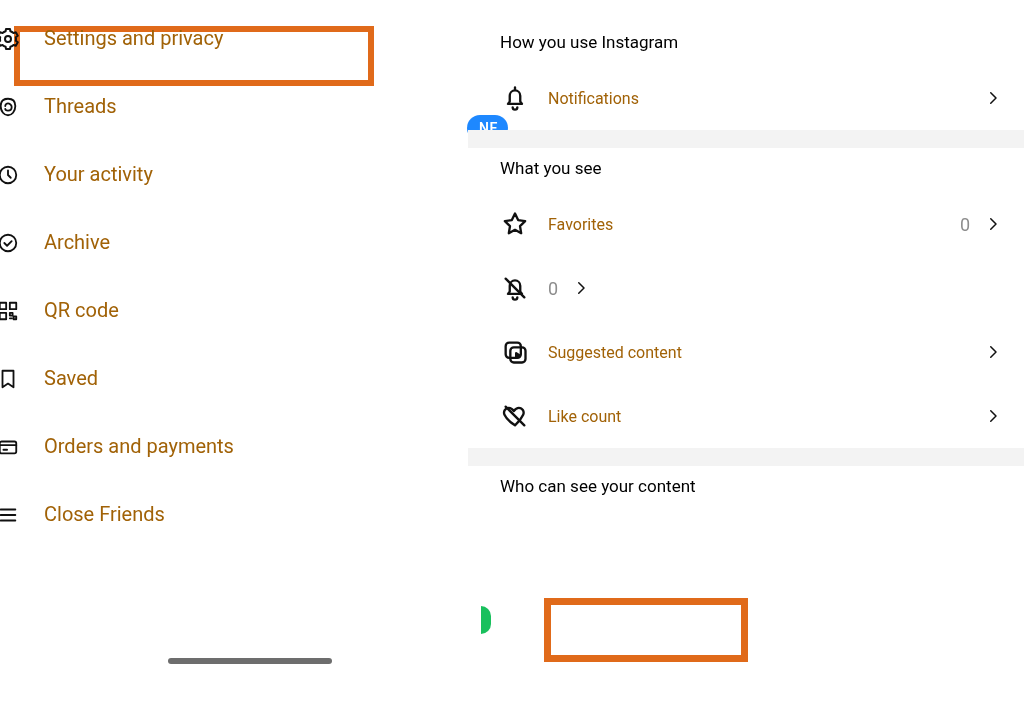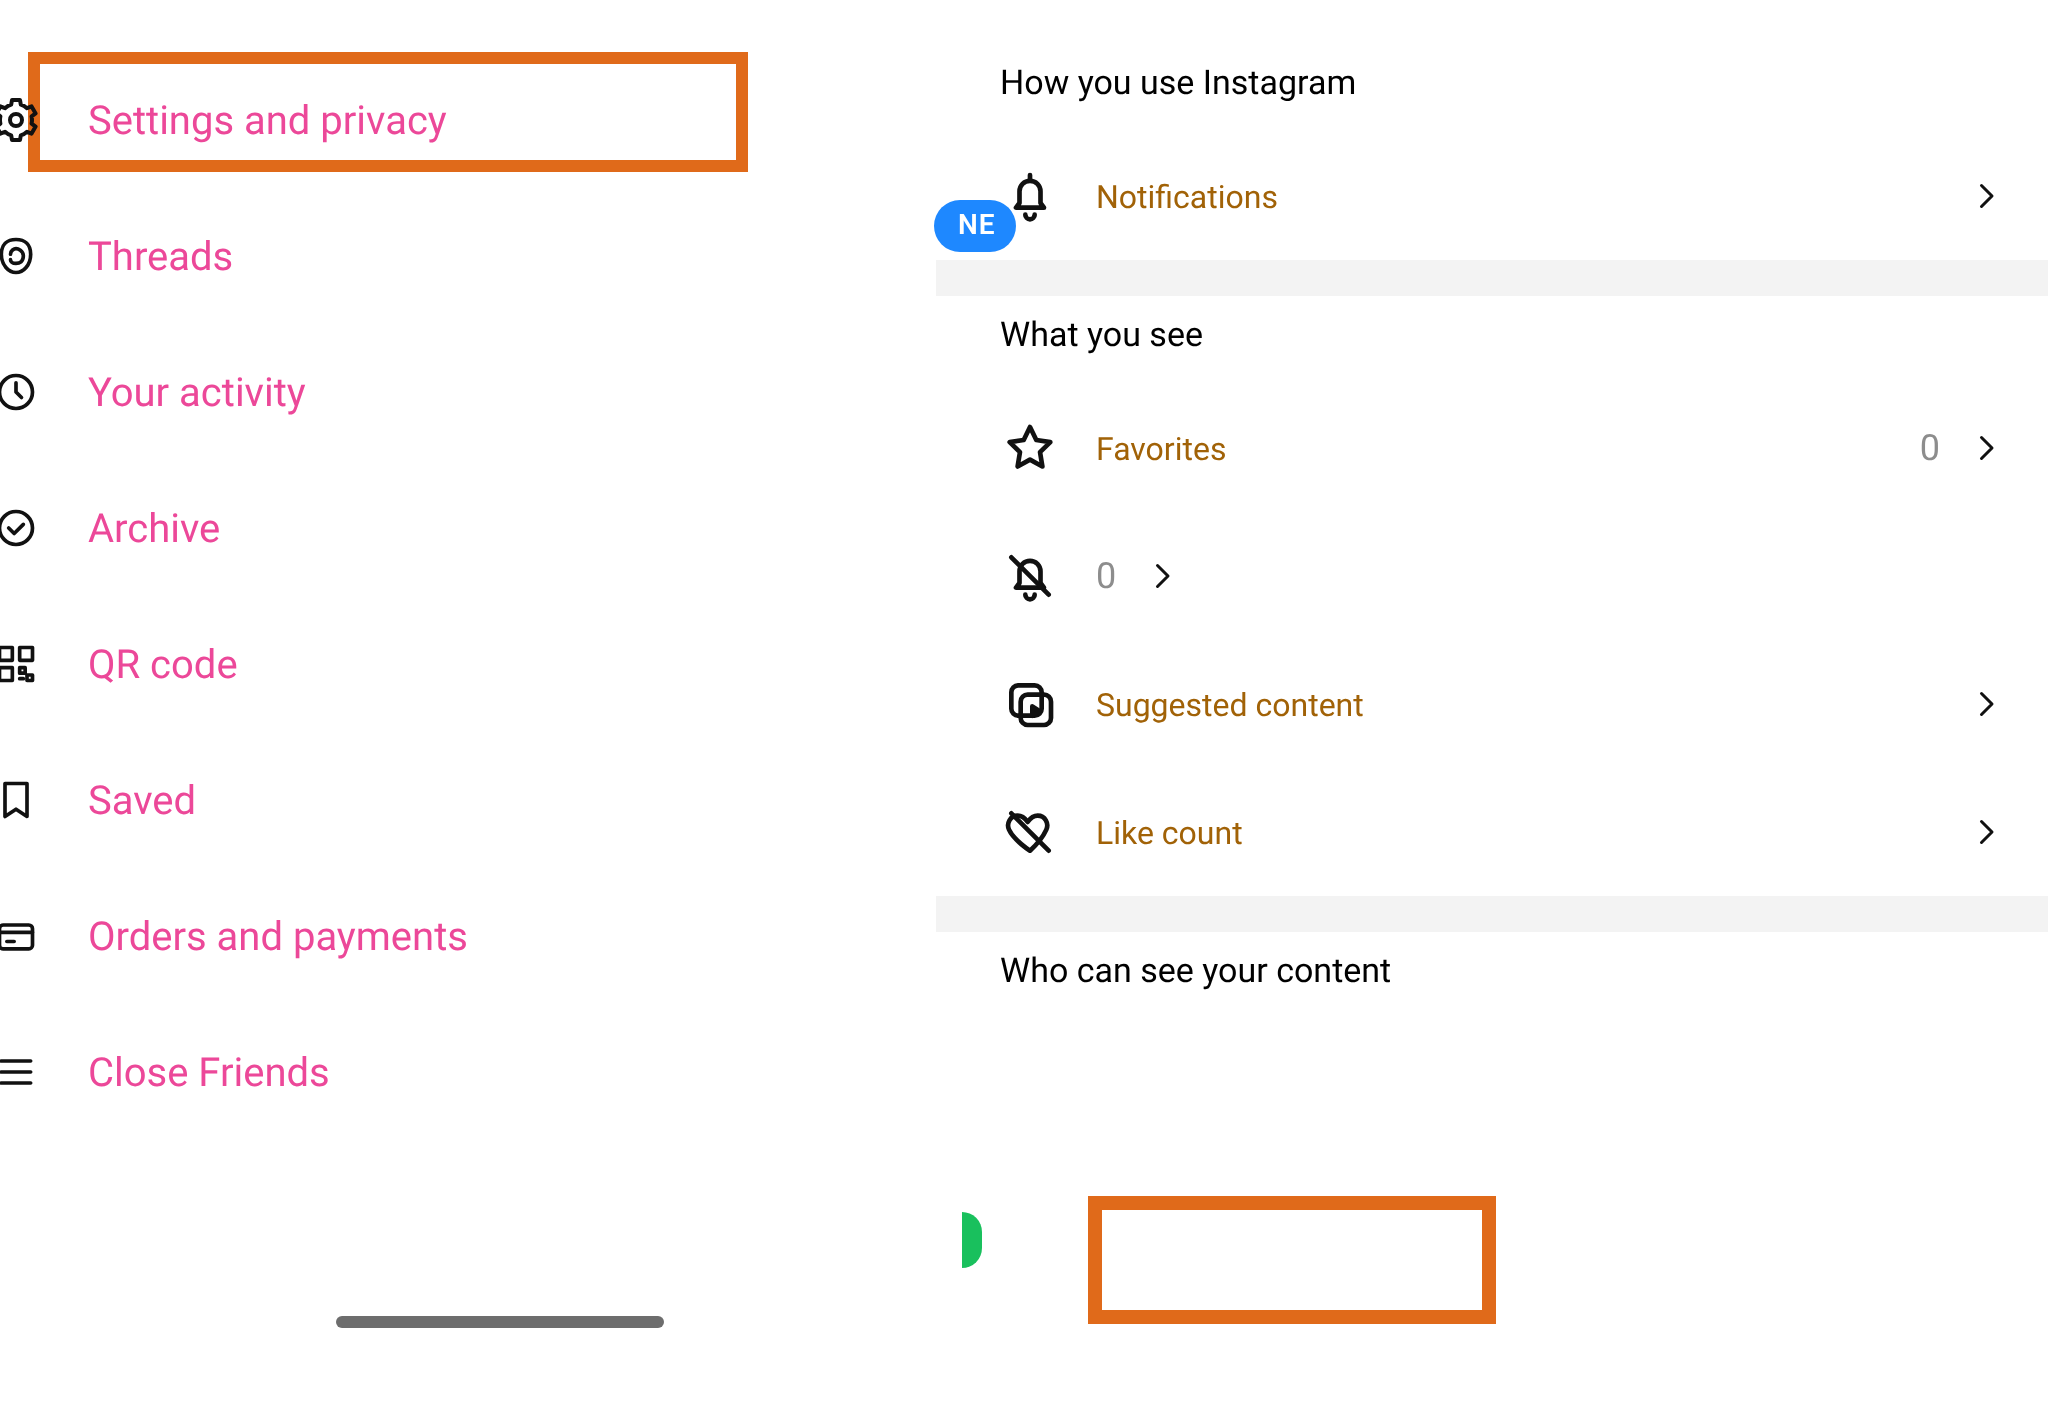--- a/index.html
+++ b/index.html
@@ -4,39 +4,39 @@
 <style>
   * { box-sizing: border-box; }
   html, body { margin: 0; padding: 0; font-family: -apple-system, BlinkMacSystemFont, "Segoe UI", Roboto, Arial, sans-serif; background: #fff; color: #222; }
   body { width: 1024px; height: 704px; overflow: hidden; position: relative; }
 
   .page { display: flex; width: 100%; height: 100%; }
 
   
   .left { width: 486px; position: relative; padding-top: 26px; }
   .menu { list-style: none; margin: 0; padding: 0; }
-  .menu-item { display: flex; align-items: center; height: 68px; font-size: 20px; font-weight: 400; color: #ec4899; }
+  .menu-item { display: flex; align-items: flex-start; height: 68px; font-size: 20px; font-weight: 400; color: #a16207; }
   .menu-item .icon { width: 24px; height: 26px; margin-left: -4px; margin-right: 24px; display: flex; align-items: center; justify-content: center; }
   .menu-item .label {}
   .menu-item.first { position: relative; }
 
   .orange-left {
     position: absolute;
     left: 14px; top: 26px;
     width: 360px; height: 60px;
     border: 6px solid #e06a1a; 
     pointer-events: none;
   }
   .menu-item.first .icon { margin-left: -4px; }
   .menu-item.first .label { font-weight: 400; }
 
   .new-badge {
     position: absolute;
     left: 467px;
-    top: 100px;
+    top: 115px;
     background: #1e88ff;
     color: #fff;
     font-size: 14px;
     font-weight: 600;
     padding: 6px 10px 6px 12px;
     border-radius: 14px;
     letter-spacing: 0.5px;
     line-height: 1;
   }
 

